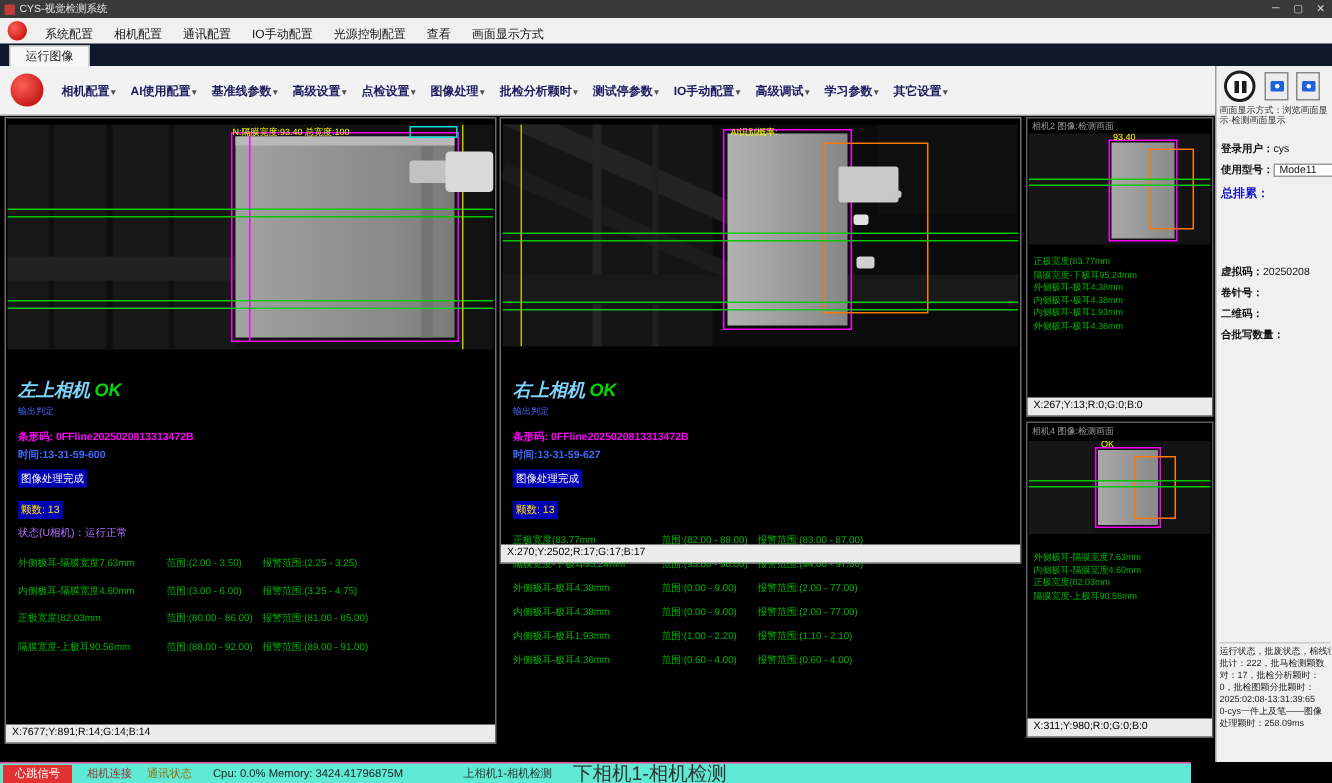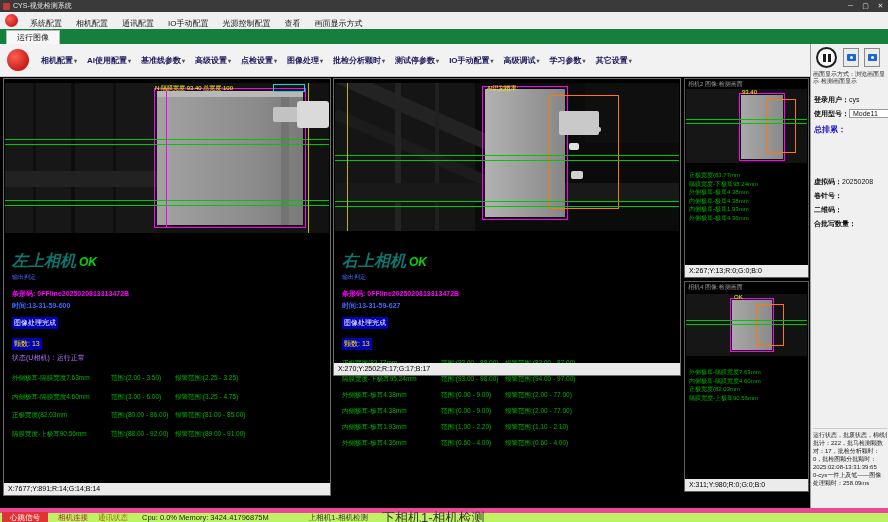--- a/index.html
+++ b/index.html
@@ -11,21 +11,21 @@
             display:flex;align-items:center;color:#e3e3e3;font-size:7px;}
   .titlebar .appicon{width:7px;height:7px;background:#c43a3a;margin:0 3px;border-radius:1px;}
   .winbtns{margin-left:auto;display:flex;}
   .winbtn{width:15px;text-align:center;font-size:7px;color:#ddd;cursor:default;}
   
   .menubar{position:absolute;left:0;top:12px;width:888px;height:17px;background:#f0f0f0;
            border-bottom:1px solid #dedede;display:flex;align-items:center;}
   .logo{width:13px;height:13px;border-radius:50%;background:radial-gradient(circle at 35% 35%,#ff6055,#b80000);margin:0 5px;}
   .menu-item{font-size:8px;color:#151515;padding:0 7px;white-space:nowrap;}
   
-  .tabrow{position:absolute;left:0;top:29px;width:888px;height:15px;background:#15803d;
+  .tabrow{position:absolute;left:0;top:29px;width:888px;height:15px;background:#0f172a;
           display:flex;align-items:flex-end;padding-left:6px;box-sizing:border-box;}
   .tab{font-size:8px;color:#222;background:#f7f7f7;border:1px solid #b8b8b8;border-bottom:none;padding:1px 10px;}
   
   .toolbar{position:absolute;left:0;top:44px;width:810px;height:32px;background:#f2f2f2;
            border-bottom:1px solid #ccc;display:flex;align-items:center;}
   .logo2{width:22px;height:22px;border-radius:50%;background:radial-gradient(circle at 35% 35%,#ff6055,#b00000);margin:0 7px;flex:none;}
   .tool-item{font-size:8px;font-weight:bold;color:#1b1b5e;padding:0 5px;white-space:nowrap;}
   .caret{font-size:6px;color:#555;margin-left:1px;}
   
   .rightpanel{position:absolute;left:810px;top:44px;width:78px;height:464px;background:#f0f0f0;
@@ -46,42 +46,42 @@
   .blue-label{font-size:8px;font-weight:bold;color:#1717c8;}
   .counter{background:#1414a0;color:#ffdf00;font-size:12px;font-weight:bold;font-style:italic;
            width:52px;padding:1px 3px;margin-bottom:3px;}
   .stats{position:absolute;left:2px;top:384px;width:74px;border-top:1px solid #ccc;padding-top:2px;}
   .stats div{font-size:6px;color:#222;line-height:8px;white-space:nowrap;overflow:hidden;}
   
   .panel{position:absolute;background:#000;border:1px solid #6e6e6e;box-sizing:border-box;}
   .scene{position:absolute;overflow:hidden;background:#121212;}
   .ytext{font-size:6px;color:#ffff00;white-space:nowrap;}
   .textblock{position:absolute;left:8px;right:4px;}
-  .camname{font-size:16px;font-weight:bold;font-style:italic;color:#0f766e;display:inline;}
+  .camname{font-size:12px;font-weight:bold;font-style:italic;color:#7dd3fc;display:inline;}
   .ok{font-size:12px;font-weight:bold;font-style:italic;color:#00d800;margin-left:3px;display:inline;}
   .sub{font-size:6px;color:#4a6aff;margin-top:1px;}
   .bar{font-size:7px;font-weight:bold;color:#ff00ff;margin-top:7px;}
   .time{font-size:7px;font-weight:bold;color:#3a6aff;margin-top:2px;}
   .proc{display:inline-block;font-size:7px;color:#fff;background:#0000b4;padding:1px 2px;margin-top:3px;}
   .cnt{display:block;margin-top:3px;}
   .cnt span{display:inline-block;font-size:7px;color:#ffe000;background:#0000b4;padding:1px 2px;}
   .note{font-size:7px;color:#b070ff;margin-top:3px;}
   .mrows{margin-top:11px;}
   .mrow{display:grid;grid-template-columns:99px 64px auto;font-size:6.5px;color:#00b400;
         margin-bottom:9.5px;white-space:nowrap;}
   .coords{position:absolute;left:0;right:0;bottom:0;height:12px;background:#ebebeb;color:#000;
           font-size:7px;line-height:12px;padding-left:4px;}
   
   .preview{position:absolute;background:#000;border:1px solid #5e5e5e;box-sizing:border-box;}
   .phead{position:absolute;left:3px;top:1px;font-size:6px;color:#9a9a9a;white-space:nowrap;}
   .plines{position:absolute;left:4px;}
   .plines div{font-size:6px;color:#00b400;line-height:8.5px;white-space:nowrap;}
   
-  .statusbar{position:absolute;left:0;top:508px;width:888px;height:14px;background:#bef264;
-             border-top:5px solid #ec4899;display:flex;align-items:center;box-sizing:border-box;}
+  .statusbar{position:absolute;left:0;top:508px;width:794px;height:14px;background:#5eead4;
+             border-top:1px solid #ec4899;display:flex;align-items:center;box-sizing:border-box;}
   .badge-red{background:#e23333;color:#fff;font-size:7.5px;padding:1px 8px;margin-left:2px;}
   .sb-cam{font-size:7.5px;color:#a03030;margin-left:10px;}
   .sb-comm{font-size:7.5px;color:#9a7000;margin-left:10px;}
   .sb-cpu{font-size:7.5px;color:#222;margin-left:14px;}
   .sb-test{font-size:7.5px;color:#333;margin-left:40px;}
   .sb-test2{font-size:13px;color:#333;margin-left:14px;}
 </style>
 </head>
 <body>
 

